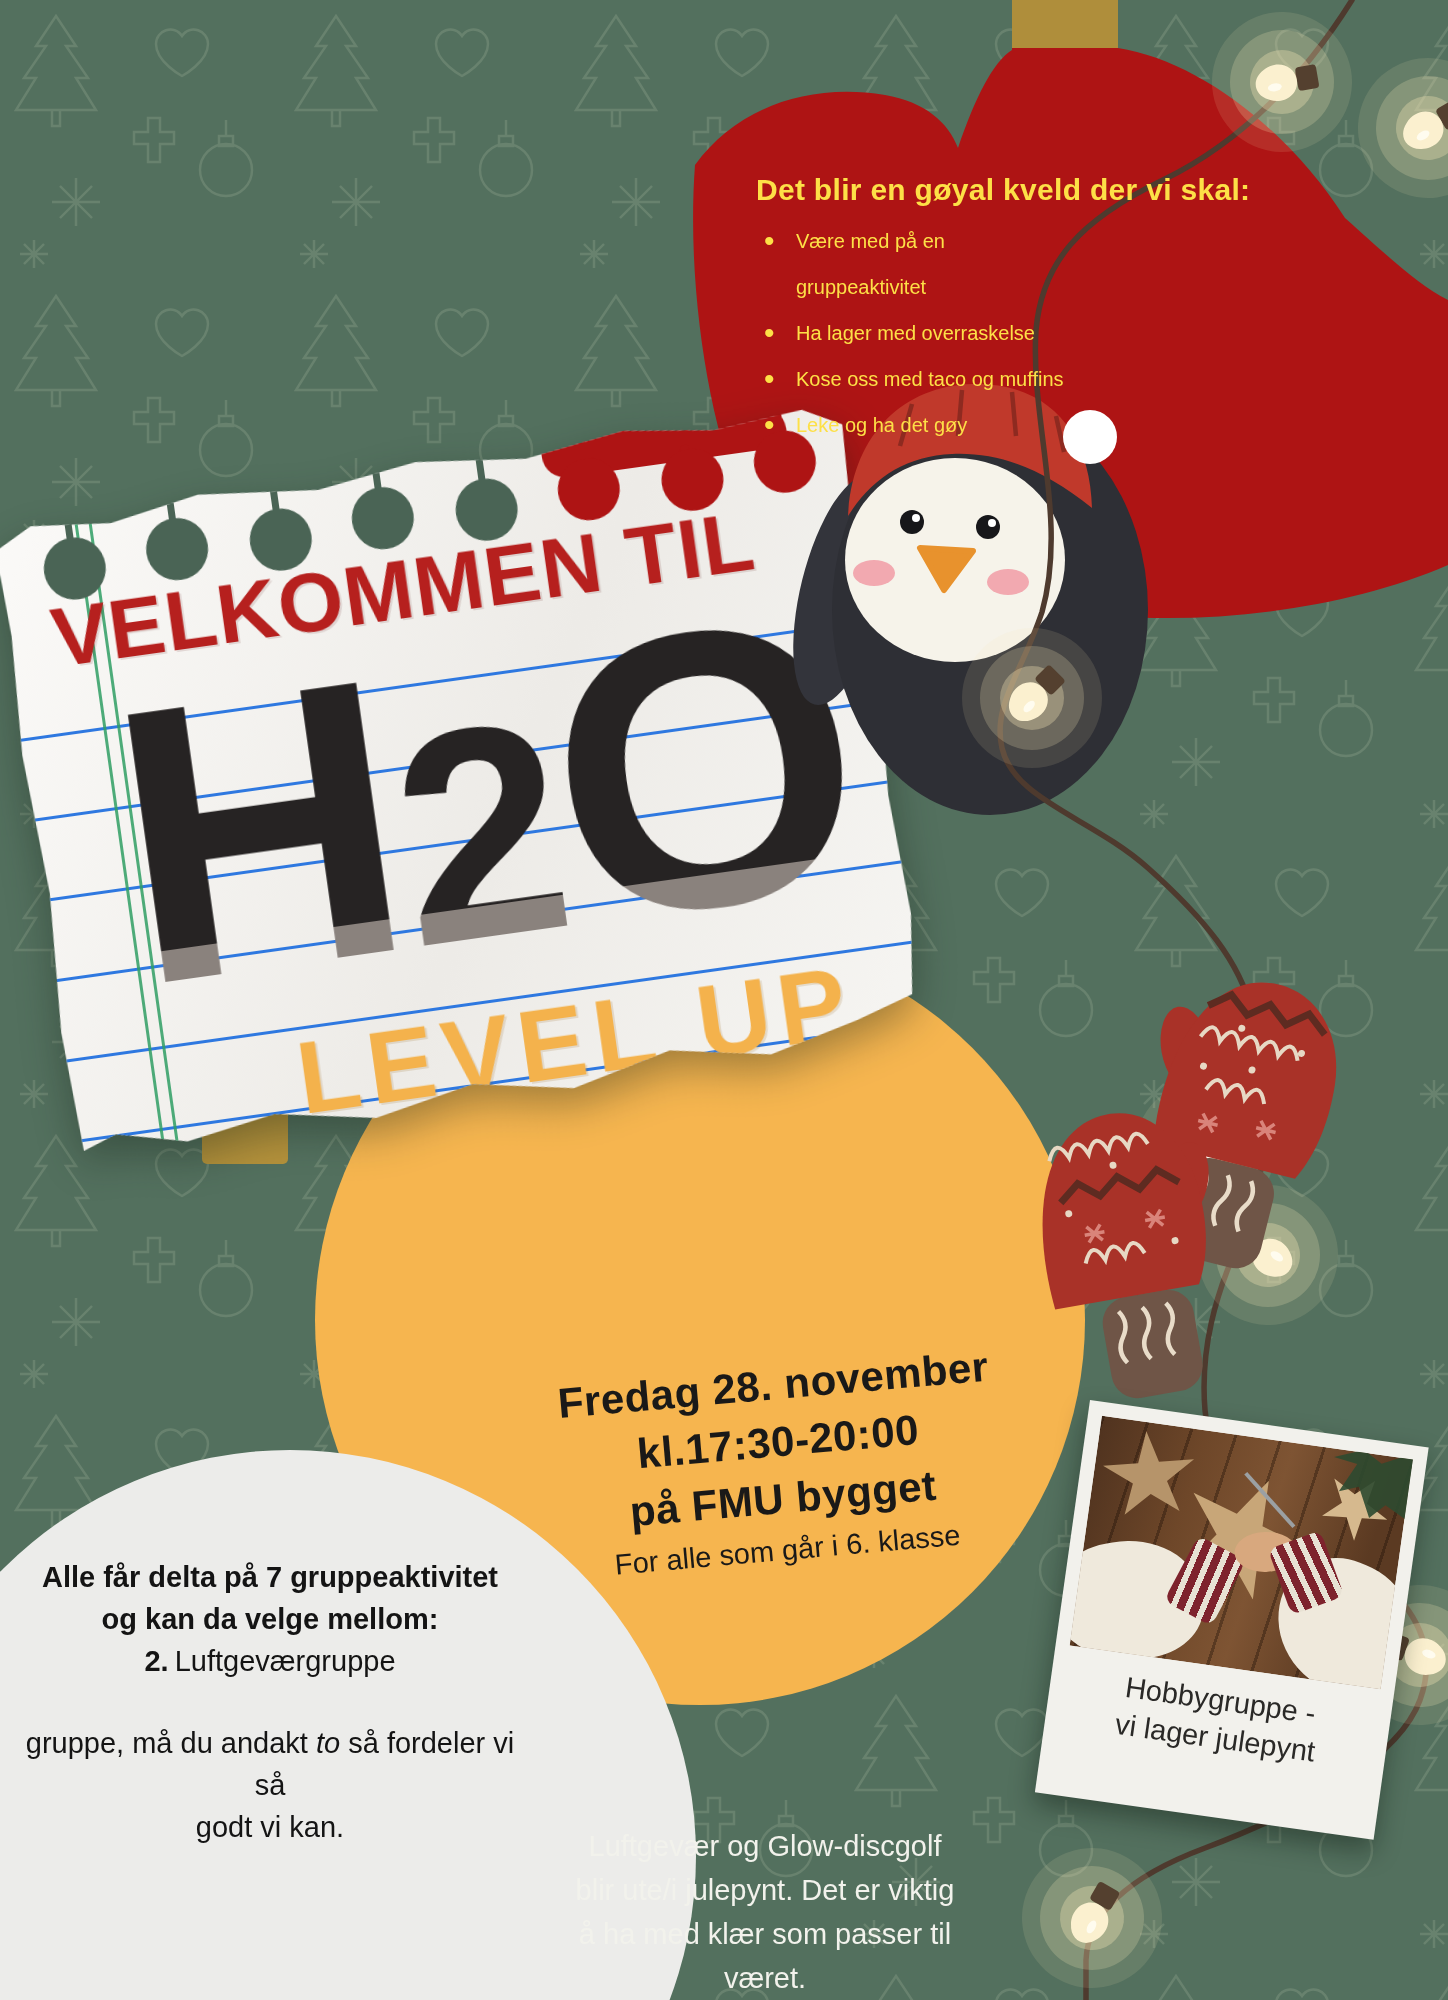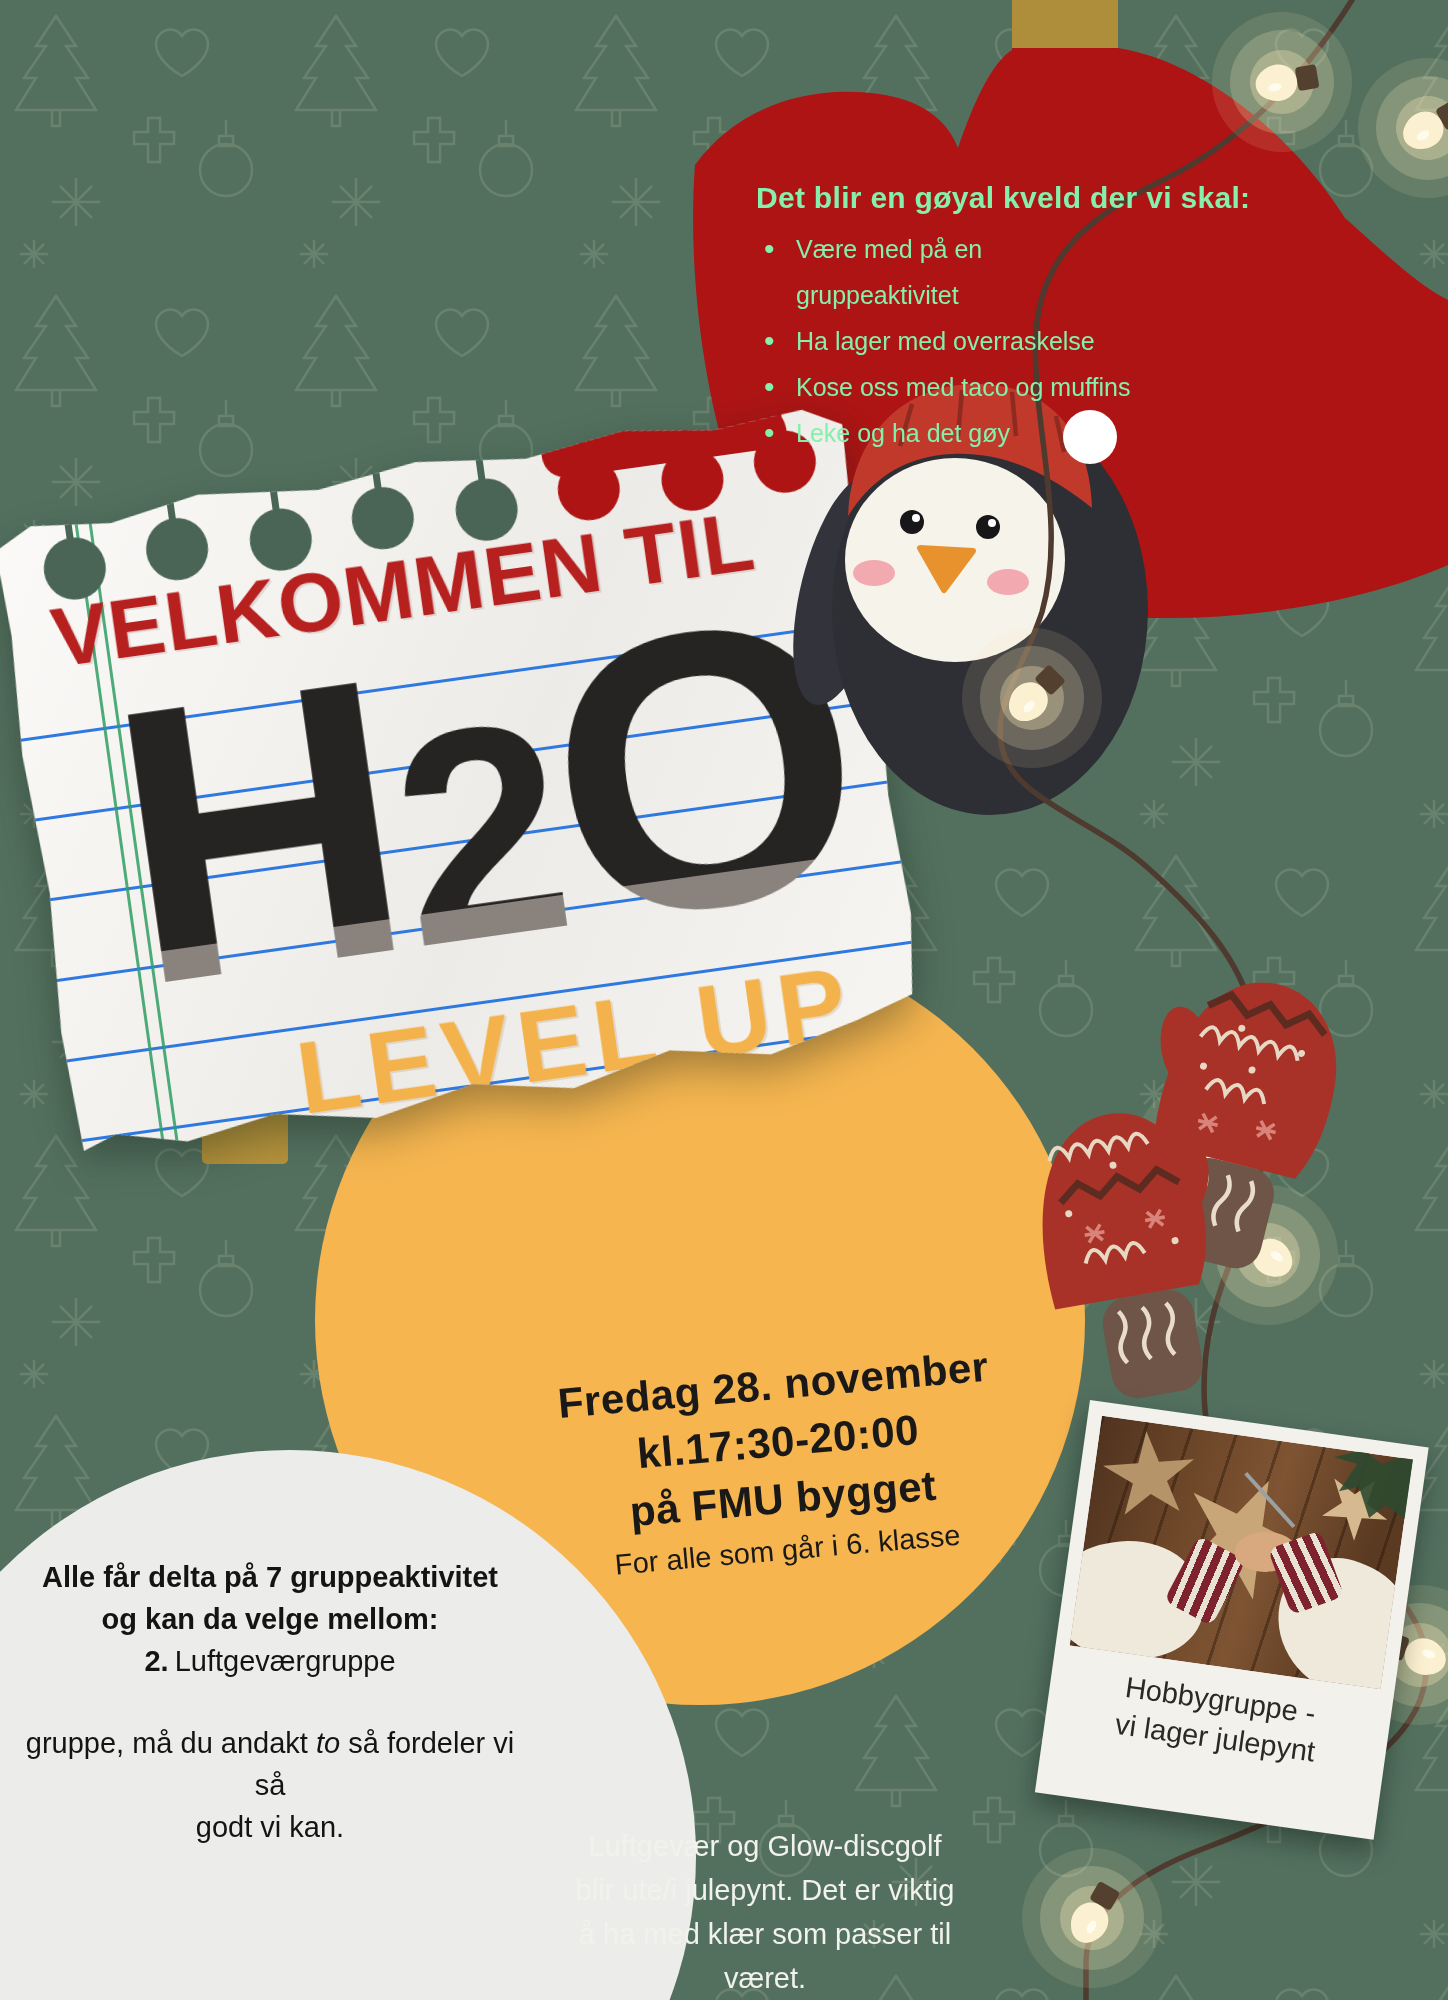--- a/index.html
+++ b/index.html
@@ -35,23 +35,23 @@
   .logo{position:absolute;left:84px;top:168px;font-weight:800;line-height:360px;letter-spacing:-6px;
         white-space:nowrap;background:linear-gradient(180deg,#262323 0 58%,#8A827D 58%);
         -webkit-background-clip:text;background-clip:text;color:transparent;}
   .logo .lh,.logo .lo{font-size:392px;}
   .logo .l2{font-size:300px;}
   .levelup{position:absolute;left:228px;top:548px;font-weight:800;font-size:102px;line-height:1;
            color:#F4B24C;letter-spacing:8px;white-space:nowrap;
            text-shadow:2px 2px 0 rgba(140,90,10,.15);}
 
   
-  .intro-block{position:absolute;left:756px;top:178px;width:650px;color:#86efac;z-index:5;}
+  .intro-block{position:absolute;left:756px;top:170px;width:650px;color:#fde047;z-index:5;}
   .intro-heading{font-weight:700;font-size:30px;line-height:40px;letter-spacing:.3px;}
-  .intro-list{list-style:none;margin:8px 0 0 0;padding:0 0 0 40px;font-size:25px;line-height:46px;
+  .intro-list{list-style:none;margin:8px 0 0 0;padding:0 0 0 40px;font-size:20px;line-height:46px;
               font-weight:400;}
   .intro-list li{position:relative;}
   .intro-list li::before{content:"•";position:absolute;left:-32px;top:0;font-size:30px;}
 
   
   .details-block{position:absolute;left:520px;top:1356px;width:520px;z-index:5;text-align:center;
                  color:#1A1918;transform:rotate(-5deg);}
   .d-strong{font-weight:800;font-size:42px;line-height:57px;letter-spacing:.5px;}
   .d-sub{font-weight:400;font-size:29px;line-height:42px;margin-top:2px;}
 

